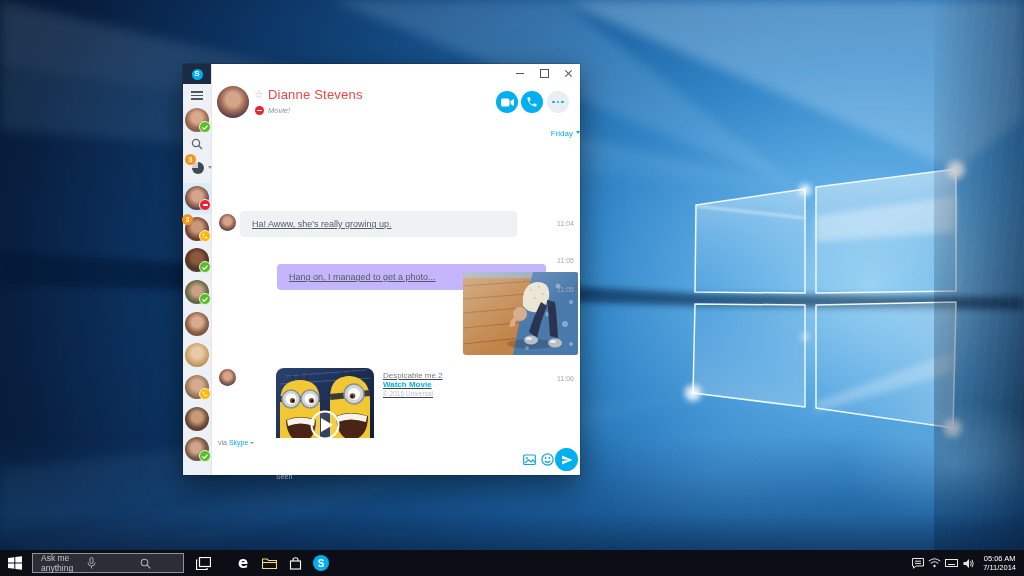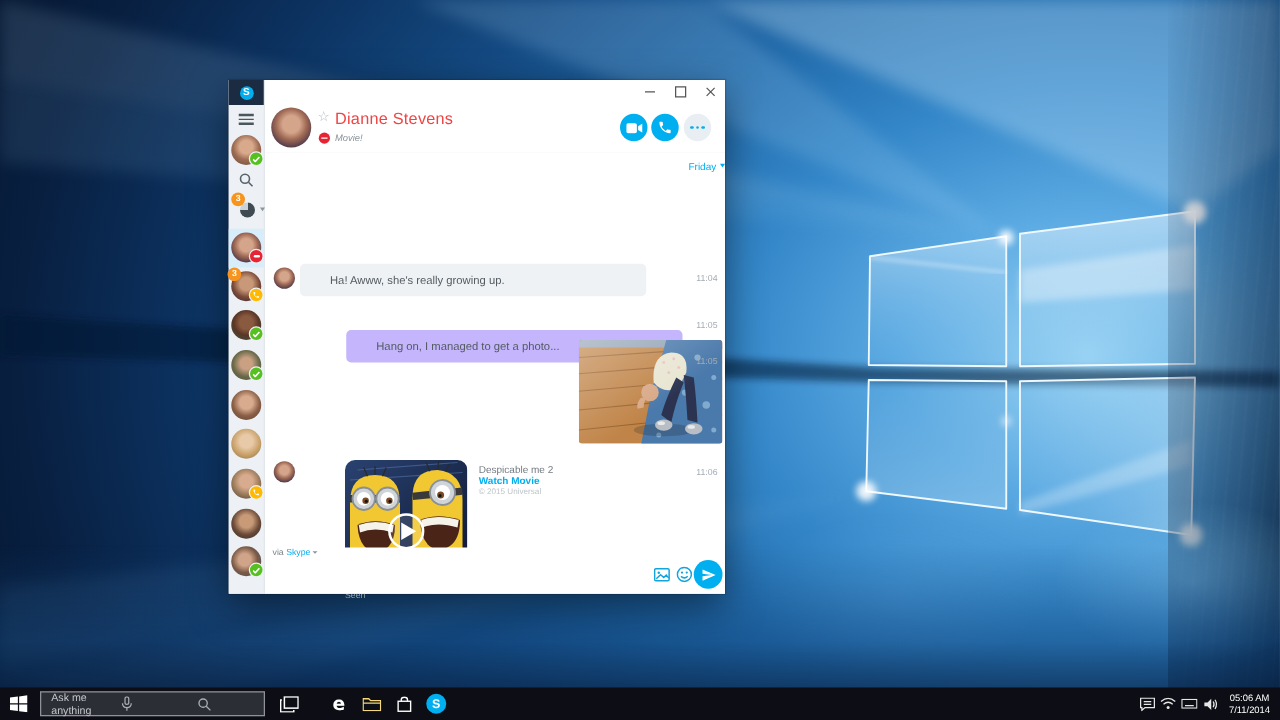--- a/index.html
+++ b/index.html
@@ -23,21 +23,21 @@
     background:linear-gradient(to bottom, rgba(10,40,80,0) 0%, rgba(18,70,125,.45) 55%, rgba(8,28,58,.85) 100%);}
   .wp-glow1{position:absolute;left:845px;top:400px;width:220px;height:130px;border-radius:50%;
     background:radial-gradient(closest-side, rgba(160,220,252,.35), rgba(160,220,252,0));}
   .wp-glow2{position:absolute;left:600px;top:410px;width:240px;height:130px;border-radius:50%;
     background:radial-gradient(closest-side, rgba(130,195,245,.2), rgba(130,195,245,0));}
 
   
   .taskbar{position:absolute;left:0;bottom:0;width:1024px;height:26px;background:#0d0e15;
     display:flex;align-items:center;z-index:40;}
   .tb-start{width:30px;height:26px;display:flex;align-items:center;justify-content:center;}
-  .tb-search{position:relative;width:180px;height:20px;margin-left:2px;background:#2b2e34;
+  .tb-search{position:relative;width:152px;height:20px;margin-left:2px;background:#2b2e34;
     border:1px solid #8f9397;display:flex;align-items:center;box-sizing:border-box;}
   .tb-search span{font-size:8.5px;color:#c3c6c9;margin-left:8px;flex:1;}
   .tb-ic{width:26px;height:26px;display:flex;align-items:center;justify-content:center;}
   .tb-skype-circle{width:16px;height:16px;border-radius:50%;background:#00aff0;color:#fff;
     font-size:10px;font-weight:bold;display:flex;align-items:center;justify-content:center;}
   .tb-edge{color:#fff;font-size:15px;font-weight:bold;font-family:"DejaVu Sans",sans-serif;}
   .tray{margin-left:auto;display:flex;align-items:center;height:26px;}
   .tray .tb-ic{width:17px;}
   .tb-clock{color:#fff;font-size:7.5px;line-height:9px;text-align:center;margin:0 8px 0 6px;}
 
@@ -108,30 +108,30 @@
   .btn-blue{background:#00aff0;}
   .btn-gray{background:#e9eef2;}
   .btn-video{right:62px;} .btn-call{right:37px;} .btn-more{right:11px;}
   .dots i{display:inline-block;width:2.5px;height:2.5px;border-radius:50%;background:#00aff0;margin:0 1px;}
 
   
   .chat{position:absolute;left:0;top:58px;right:0;bottom:37px;background:#fff;}
   .datesep{position:absolute;left:0;right:0;top:7px;text-align:right;font-size:8px;color:#00aff0;}
   .datesep .chev{border-top-color:#00aff0;margin-left:3px;vertical-align:2px;border-left-width:2px;border-right-width:2px;}
   .av17{width:17px;height:17px;border-radius:50%;position:absolute;}
-  .bub{position:absolute;border-radius:4px;line-height:26px;height:26px;padding:0 24px;
-    font-size:9px;color:#535b61;box-sizing:border-box;}
+  .bub{position:absolute;border-radius:4px;line-height:26px;height:26px;padding:0 12px;
+    font-size:9px;color:#535b61;box-sizing:border-box;text-decoration:underline;}
   .bub-in{background:#eff2f5;}
   .bub-out{background:#c4b5fd;margin-top:16px;}
   .bub-out:after{content:"";position:absolute;right:-4px;top:8px;width:0;height:0;
     border-top:4px solid transparent;border-bottom:4px solid transparent;border-left:5px solid #d2edfb;}
   .stamp{position:absolute;right:6px;font-size:7px;color:#a3adb4;}
   .photo{position:absolute;left:251px;top:150px;width:115px;height:83px;border-radius:3px;overflow:hidden;cursor:pointer;}
   .vidwrap{position:absolute;left:64px;top:246px;width:98px;height:100px;border-radius:8px;overflow:hidden;cursor:pointer;}
-  .vmeta{position:absolute;left:171px;top:249px;line-height:9px;}
+  .vmeta{position:absolute;left:171px;top:249px;line-height:9px;text-decoration:underline;}
   .vm-title{font-size:8px;color:#747c82;}
   .vm-link{font-size:8px;font-weight:bold;color:#00aff0;cursor:pointer;}
   .vm-copy{font-size:6.5px;color:#bcc4c9;}
   .seen{position:absolute;left:64px;top:351px;font-size:7px;color:#9aa4ab;}
 
   
   .composer{position:absolute;left:0;right:0;bottom:0;height:37px;background:#fff;}
   .via{position:absolute;left:6px;top:1px;font-size:7px;color:#7a848a;}
   .via b{color:#00aff0;font-weight:normal;}
   .via .chev{border-left-width:2px;border-right-width:2px;border-top-width:2.5px;margin-left:2px;vertical-align:1px;}

